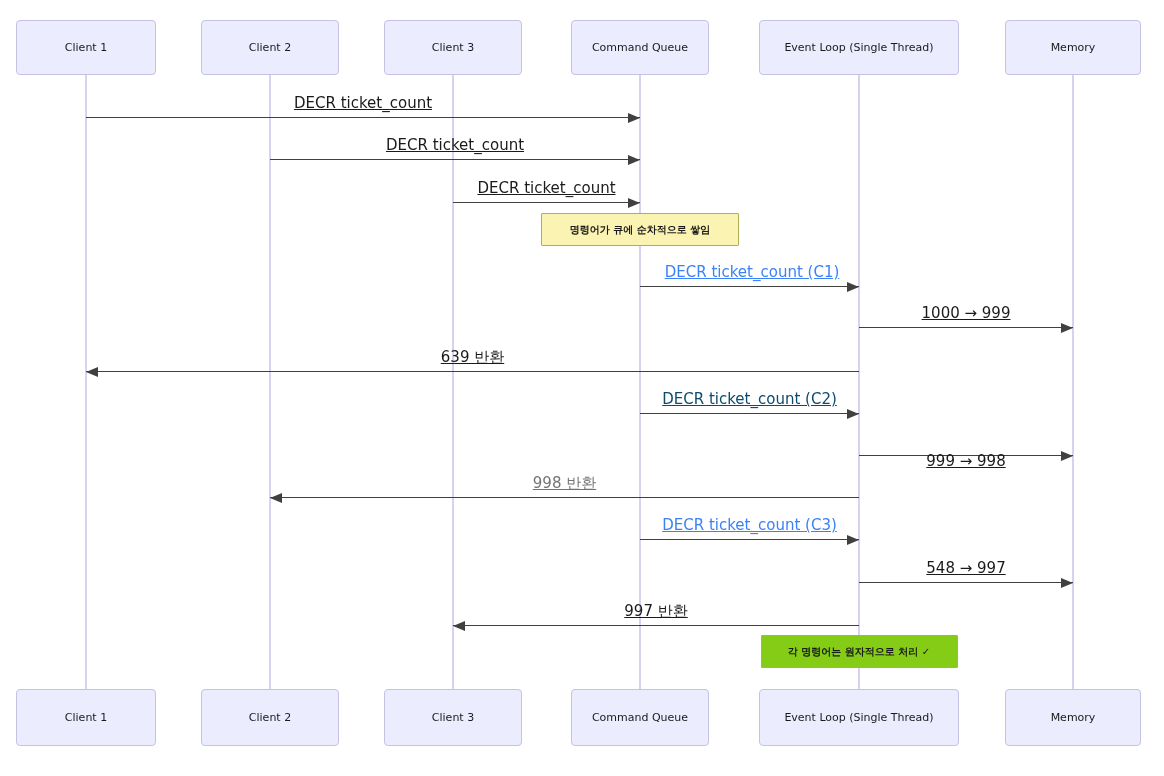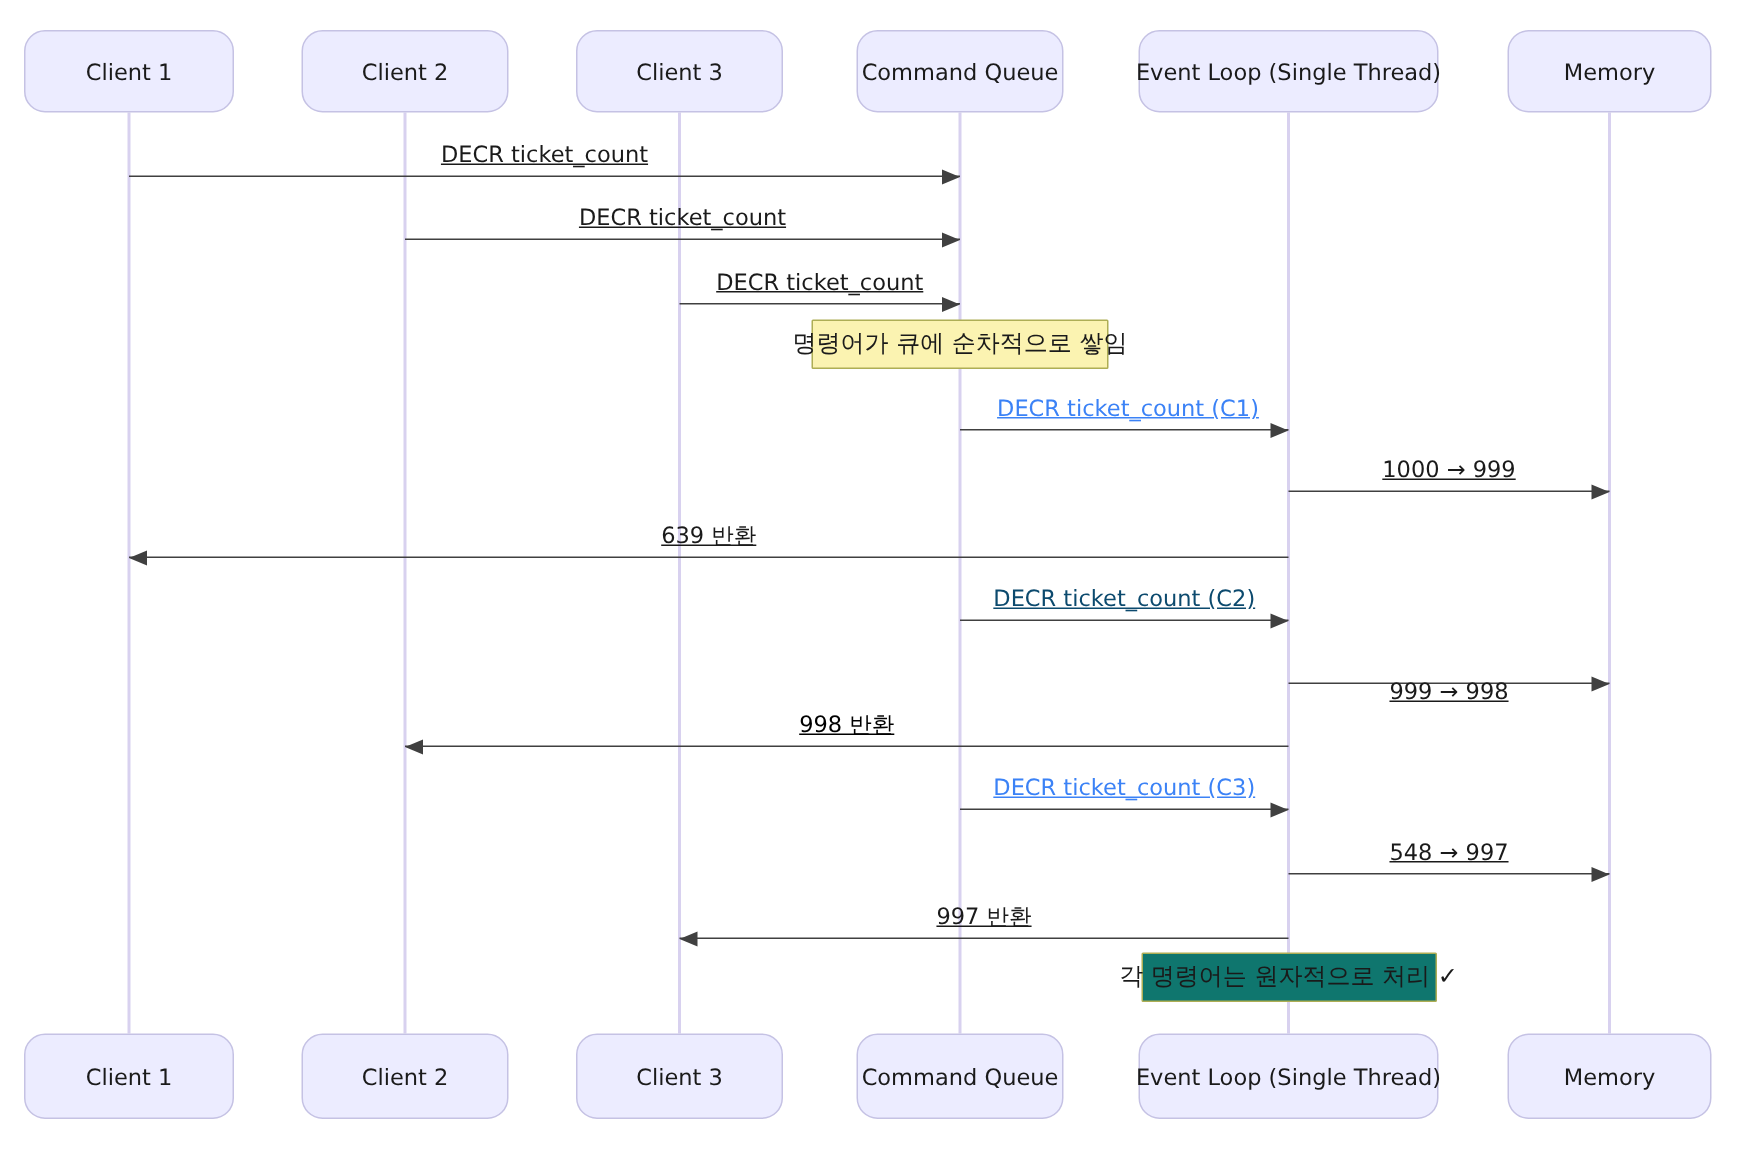--- a/index.html
+++ b/index.html
@@ -11,25 +11,25 @@
   .stage {
     position: relative;
     width: 1164px;
     height: 776px;
     background: #ffffff;
     overflow: hidden;
   }
   .actor-box {
     position: absolute;
     box-sizing: border-box;
-    border-radius: 14px;
+    border-radius: 4px;
     display: flex;
     align-items: center;
     justify-content: center;
-    font-size: 15px;
+    font-size: 11px;
     white-space: nowrap;
     z-index: 3;
   }
   .lifeline {
     position: absolute;
     width: 2px;
     z-index: 1;
   }
   .msg-line {
     position: absolute;
@@ -49,24 +49,25 @@
     font-size: 15px;
     z-index: 2;
     text-decoration: underline;
   }
   .note {
     position: absolute;
     box-sizing: border-box;
     display: flex;
     align-items: center;
     justify-content: center;
-    font-size: 16px;
+    font-size: 10px;
     white-space: nowrap;
     border-radius: 1px;
     z-index: 4;
+    font-weight: bold;
   }
 </style>
 </head>
 <body>
 
 <div class="stage">
     <div class="lifeline" style="left: 85px; top: 75px; height: 614px; background: rgb(216, 209, 239);"></div>
     <div class="lifeline" style="left: 269px; top: 75px; height: 614px; background: rgb(216, 209, 239);"></div>
     <div class="lifeline" style="left: 452px; top: 75px; height: 614px; background: rgb(216, 209, 239);"></div>
     <div class="lifeline" style="left: 639px; top: 75px; height: 614px; background: rgb(216, 209, 239);"></div>
@@ -104,24 +105,24 @@
     <div class="msg-head" style="left: 86px; top: 366.5px; border-top: 5px solid transparent; border-bottom: 5px solid transparent; border-right: 12px solid rgb(64, 64, 64);"></div>
     <div class="msg-label" style="left: 472.5px; top: 348px; color: rgb(26, 26, 26);">639 반환</div>
     <div class="msg-line" style="left: 640px; top: 413px; width: 219px; border-top: 1.6px solid rgb(64, 64, 64);"></div>
     <div class="msg-head" style="left: 847px; top: 408.5px; border-top: 5px solid transparent; border-bottom: 5px solid transparent; border-left: 12px solid rgb(64, 64, 64);"></div>
     <div class="msg-label" style="left: 749.5px; top: 390px; color: #0c4a6e;">DECR ticket_count (C2)</div>
     <div class="msg-line" style="left: 859px; top: 455px; width: 214px; border-top: 1.6px solid rgb(64, 64, 64);"></div>
     <div class="msg-head" style="left: 1061px; top: 450.5px; border-top: 5px solid transparent; border-bottom: 5px solid transparent; border-left: 12px solid rgb(64, 64, 64);"></div>
     <div class="msg-label" style="left: 966px; top: 452px; color: rgb(26, 26, 26);">999 → 998</div>
     <div class="msg-line" style="left: 270px; top: 497px; width: 589px; border-top: 1.6px solid rgb(64, 64, 64);"></div>
     <div class="msg-head" style="left: 270px; top: 492.5px; border-top: 5px solid transparent; border-bottom: 5px solid transparent; border-right: 12px solid rgb(64, 64, 64);"></div>
-    <div class="msg-label" style="left: 564.5px; top: 474px; color: #000000;">998 반환</div>
+    <div class="msg-label" style="left: 564.5px; top: 474px; color: #737373;">998 반환</div>
     <div class="msg-line" style="left: 640px; top: 539px; width: 219px; border-top: 1.6px solid rgb(64, 64, 64);"></div>
     <div class="msg-head" style="left: 847px; top: 534.5px; border-top: 5px solid transparent; border-bottom: 5px solid transparent; border-left: 12px solid rgb(64, 64, 64);"></div>
     <div class="msg-label" style="left: 749.5px; top: 516px; color: #3b82f6;">DECR ticket_count (C3)</div>
     <div class="msg-line" style="left: 859px; top: 582px; width: 214px; border-top: 1.6px solid rgb(64, 64, 64);"></div>
     <div class="msg-head" style="left: 1061px; top: 577.5px; border-top: 5px solid transparent; border-bottom: 5px solid transparent; border-left: 12px solid rgb(64, 64, 64);"></div>
     <div class="msg-label" style="left: 966px; top: 559px; color: rgb(26, 26, 26);">548 → 997</div>
     <div class="msg-line" style="left: 453px; top: 625px; width: 406px; border-top: 1.6px solid rgb(64, 64, 64);"></div>
     <div class="msg-head" style="left: 453px; top: 620.5px; border-top: 5px solid transparent; border-bottom: 5px solid transparent; border-right: 12px solid rgb(64, 64, 64);"></div>
     <div class="msg-label" style="left: 656px; top: 602px; color: rgb(26, 26, 26);">997 반환</div>
-    <div class="note" style="left: 760.5px; top: 635px; width: 197px; height: 33px; background: #0f766e; border: 1px solid rgb(174, 174, 85); color: rgb(26, 26, 26); text-align: right;">각 명령어는 원자적으로 처리 ✓</div>
+    <div class="note" style="left: 760.5px; top: 635px; width: 197px; height: 33px; background: #84cc16; border: 1px solid rgb(174, 174, 85); color: rgb(26, 26, 26); text-align: right;">각 명령어는 원자적으로 처리 ✓</div>
   </div>
 
 </body></html>

